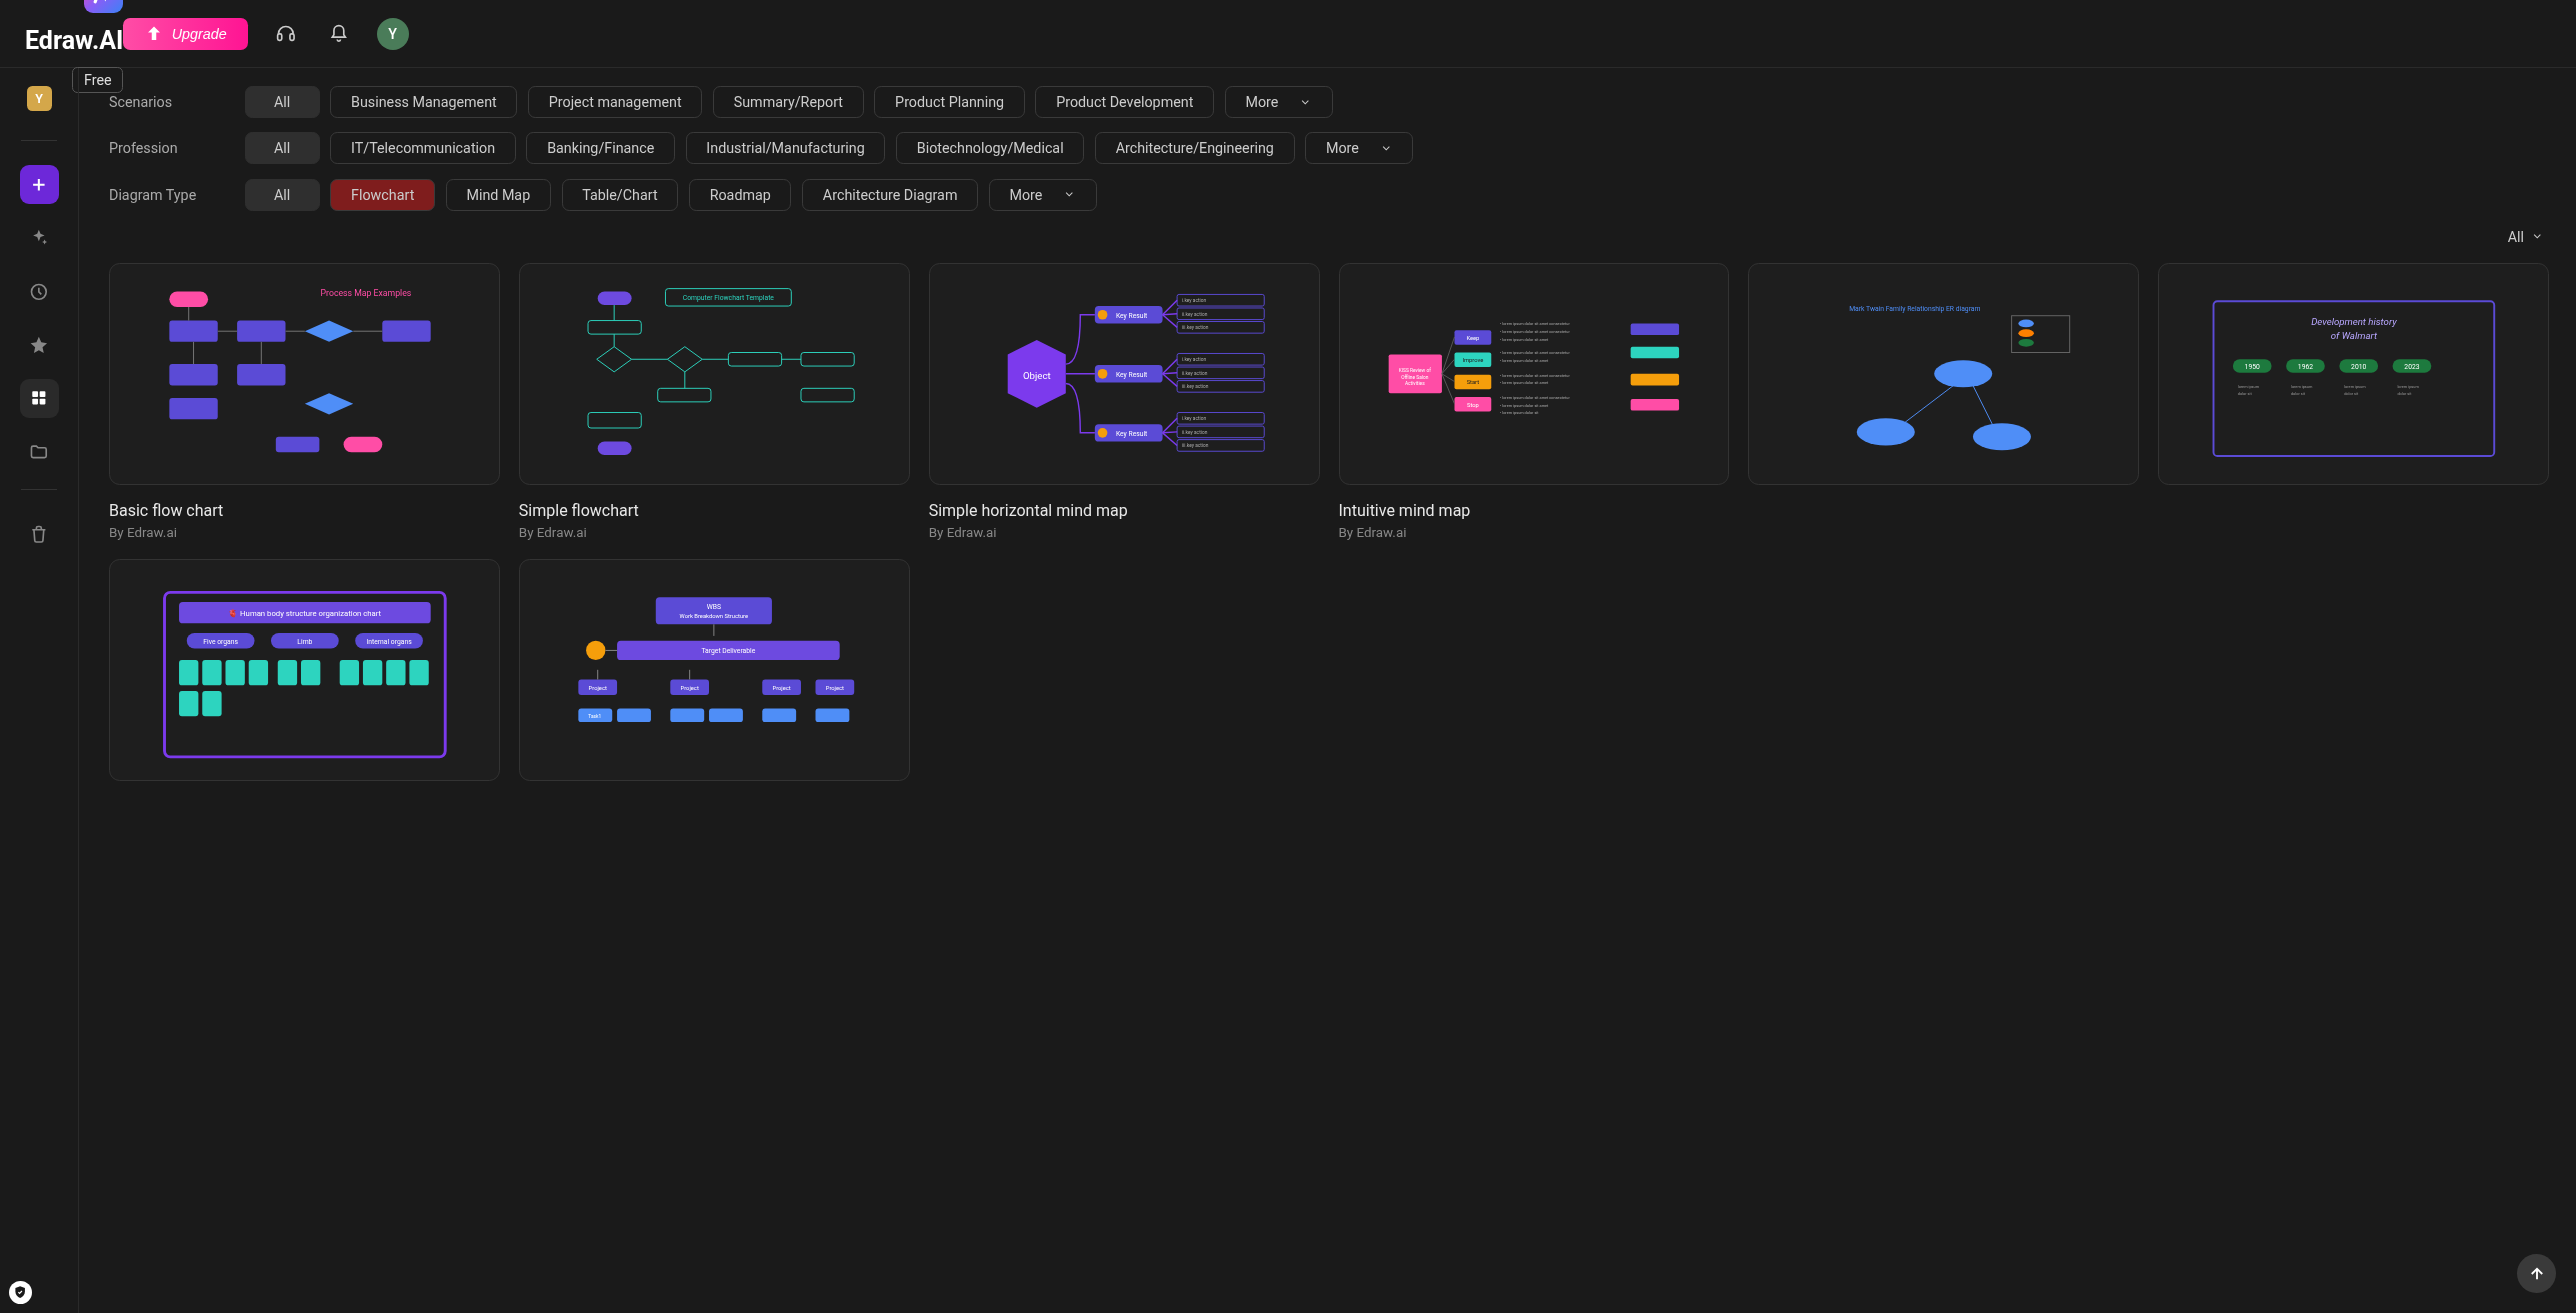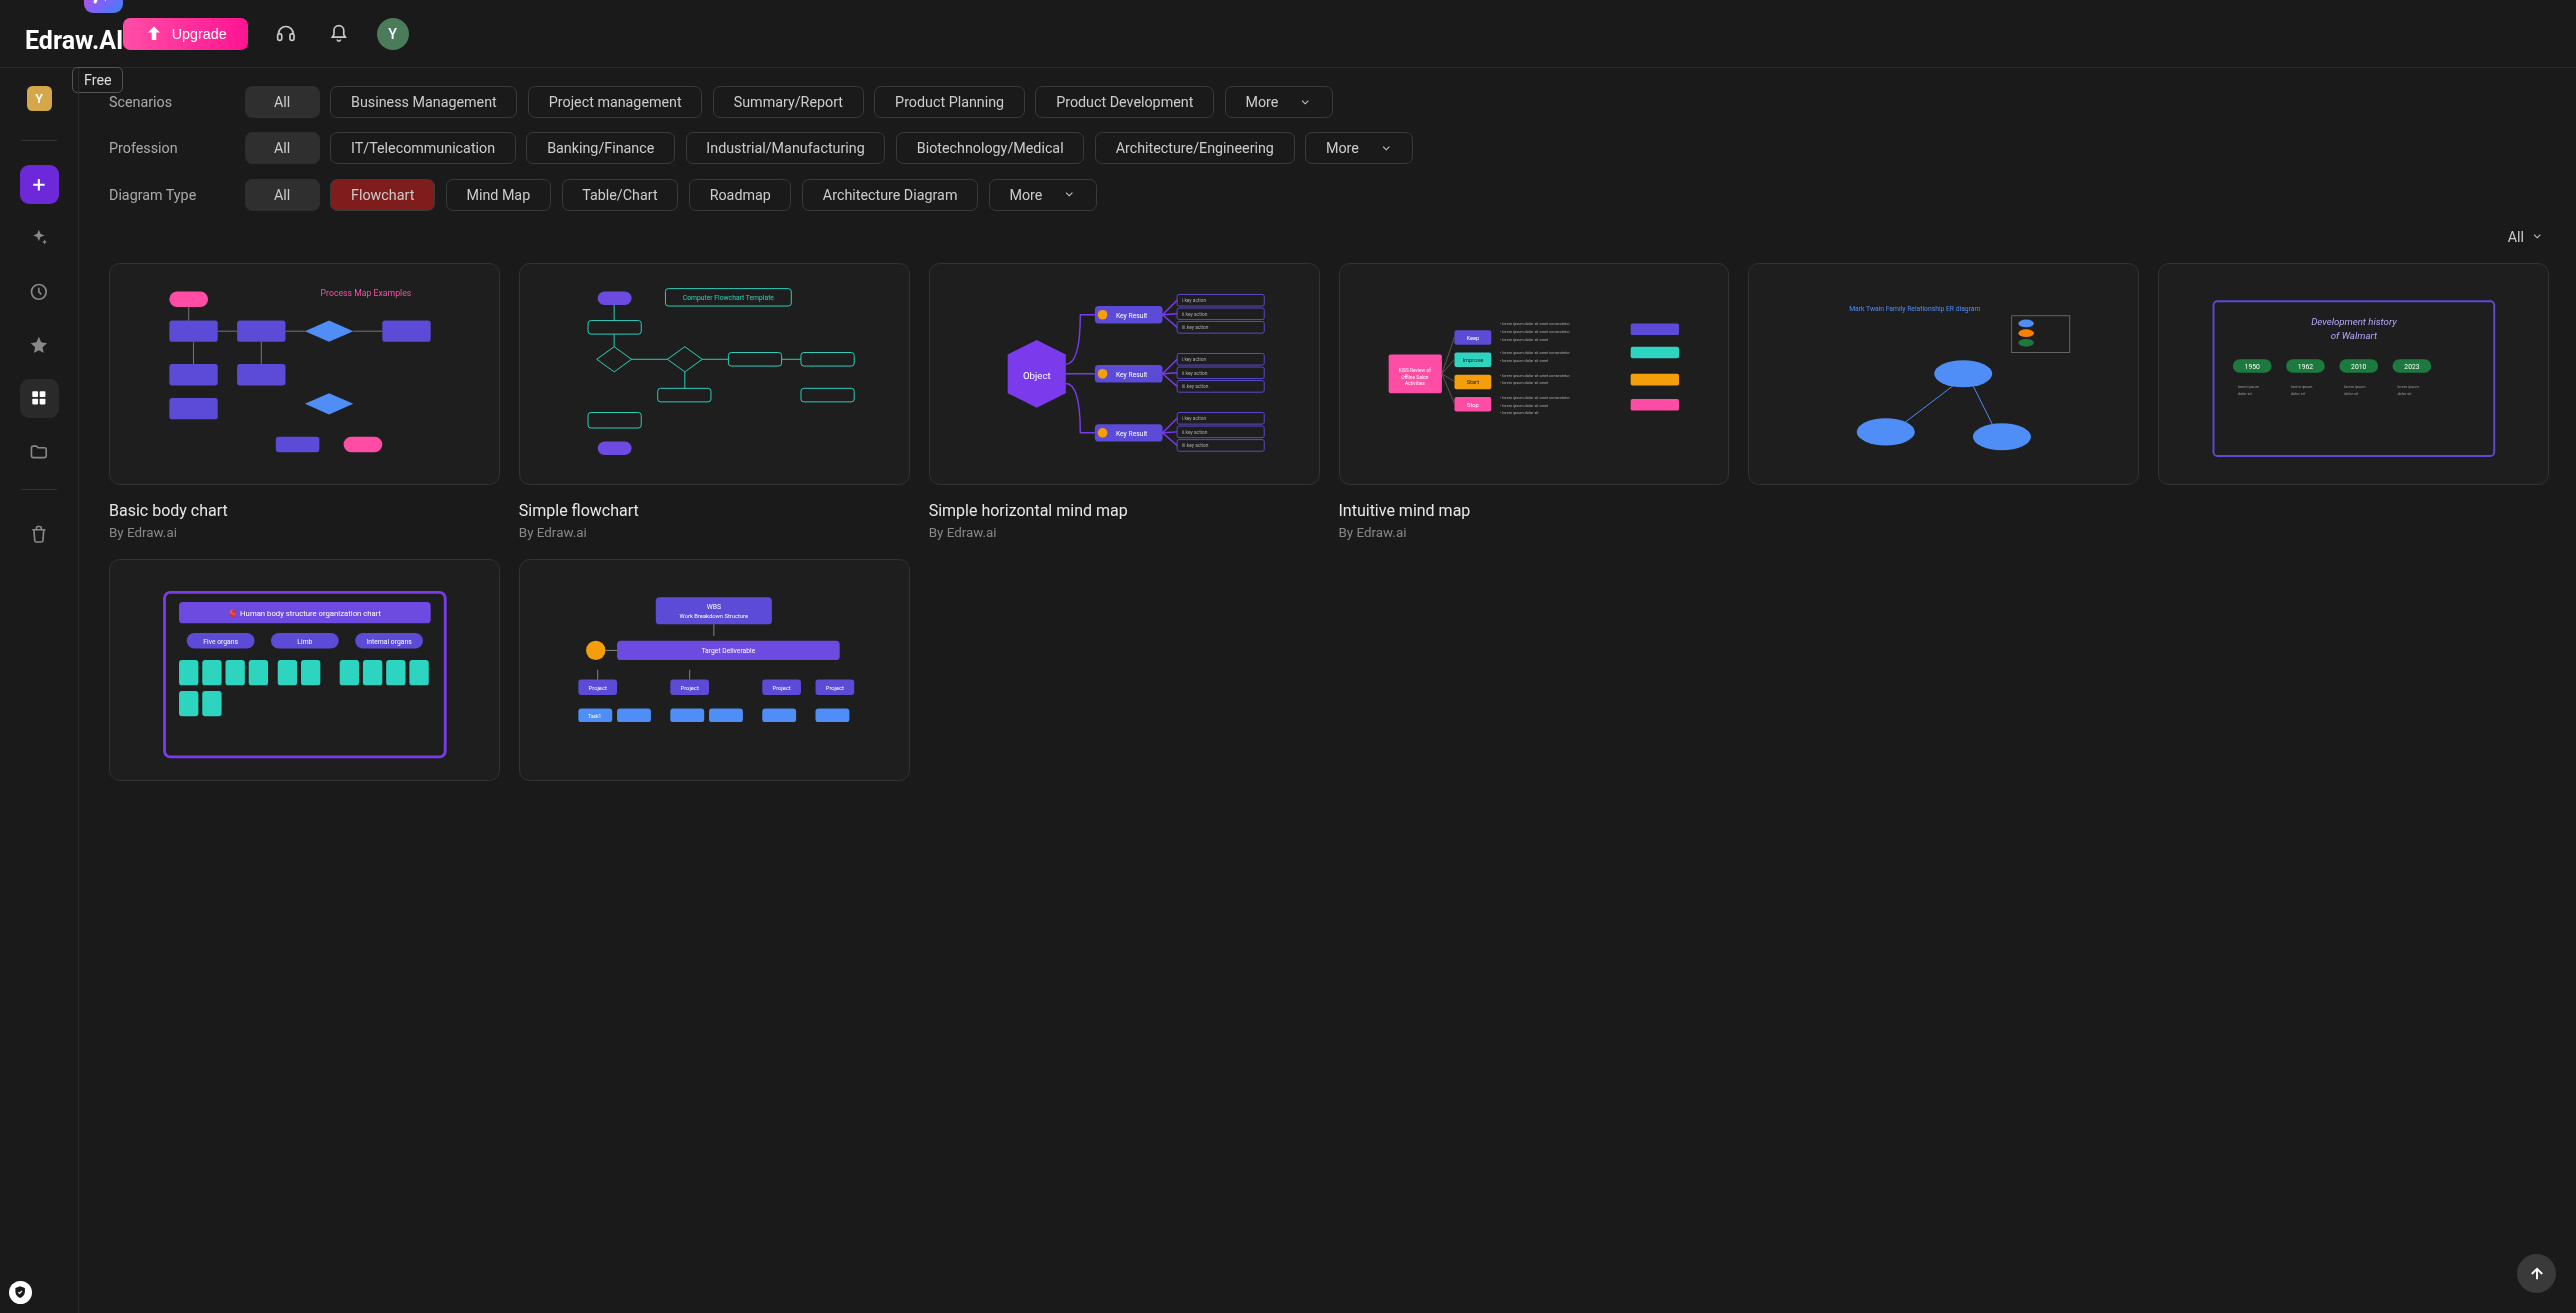--- a/index.html
+++ b/index.html
@@ -76,20 +76,21 @@
   border-radius: 7.2px;
   background: linear-gradient(90deg, #ff4da6 0%, #ff1493 100%);
   border: none;
   color: #fff;
   font-size: 14.3px;
   font-weight: 500;
   display: flex;
   align-items: center;
   gap: 9px;
   cursor: pointer;
+  font-style: italic;
 }
 .upgrade-btn svg { width: 18px; height: 18px; }
 .icon-btn {
   width: 32px;
   height: 32px;
   display: flex;
   align-items: center;
   justify-content: center;
   color: #ccc;
   cursor: pointer;
@@ -454,21 +455,21 @@
             <g stroke="#777" stroke-width="1">
               <line x1="40" y1="31" x2="40" y2="45"></line>
                 <line x1="70" y1="56" x2="90" y2="56"></line>
                 <line x1="140" y1="56" x2="160" y2="56"></line>
               <line x1="210" y1="56" x2="240" y2="56"></line>
                 <line x1="45" y1="67" x2="45" y2="90"></line>
                 <line x1="115" y1="67" x2="115" y2="90"></line>
             </g>
           </svg>
         </div>
-        <div class="card-title">Basic body chart</div>
+        <div class="card-title">Basic flow chart</div>
         <div class="card-author">By Edraw.ai</div>
       </div>
 
       <div class="card">
         <div class="thumb">
           <svg viewBox="0 0 320 200">
             <rect x="40" y="15" width="35" height="14" rx="7" fill="#6d4ae0"></rect>
             <rect x="110" y="12" width="130" height="18" rx="3" fill="none" stroke="#2dd4bf"></rect>
             <text x="175" y="24" fill="#2dd4bf" font-size="7" text-anchor="middle">Computer Flowchart Template</text>
             <rect x="30" y="45" width="55" height="14" rx="3" fill="none" stroke="#2dd4bf"></rect>

